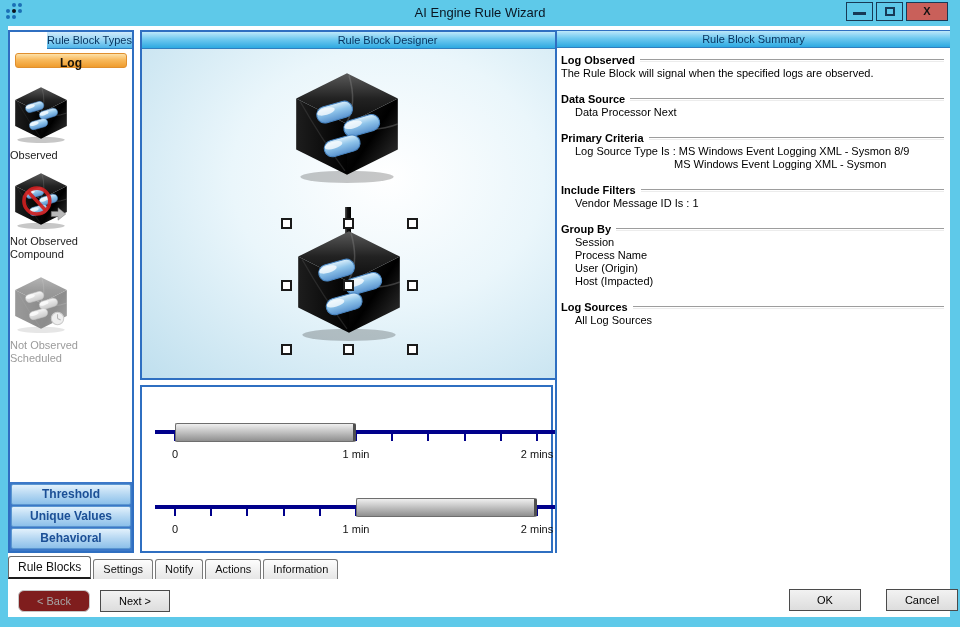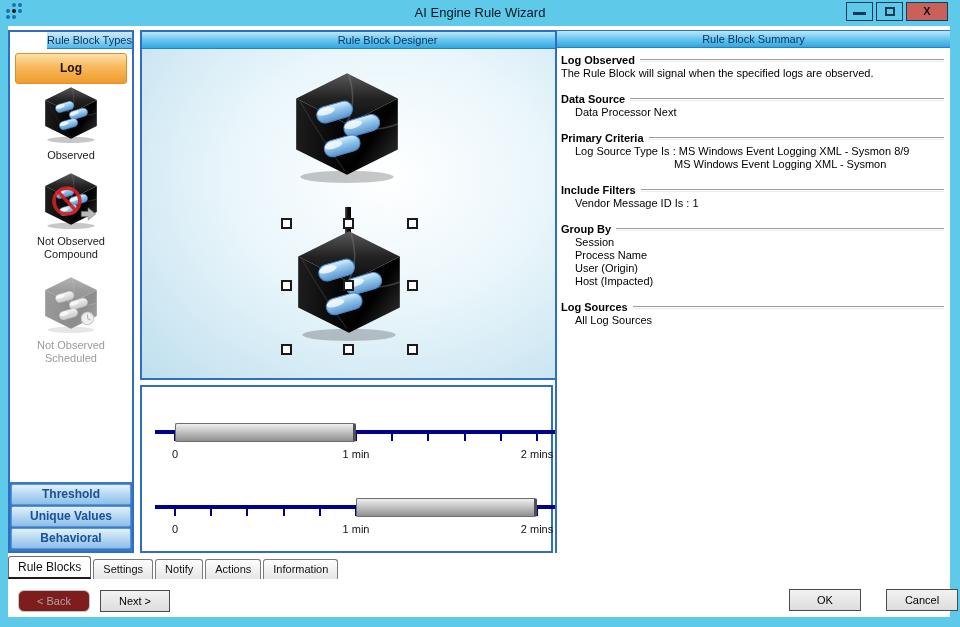--- a/index.html
+++ b/index.html
@@ -22,24 +22,24 @@
 
   
   .content { position:absolute; left:8px; right:10px; top:26px; bottom:10px; background:#ffffff; }
 
   .panel-header { height:17px; line-height:17px; text-align:center; font-size:11px; color:#06315c;
     background:linear-gradient(180deg,#bde7fa 0%,#6fc9f0 45%,#2da9e1 100%); border-bottom:1px solid #2f7fc0; }
 
   
   .sidebar { position:absolute; left:0; top:4px; width:126px; height:523px; background:#fff; border:2px solid #2f6fc1; }
   .sidebar .panel-header { background:linear-gradient(180deg,#cfeafb 0%,#8fd2f3 55%,#4db4e8 100%);margin-left:37px; }
-  .log-btn { position:absolute; left:5px; top:21px; width:112px; height:31px; border:1px solid #e08f2e; border-radius:3px;
+  .log-btn { position:absolute; left:5px; top:21px; width:112px; height:15px; border:1px solid #e08f2e; border-radius:3px;
     background:linear-gradient(180deg,#fde1a8 0%,#f8b95c 45%,#ef9c2d 100%); font-weight:bold; font-size:12px; color:#191308;
     text-align:center; line-height:19px; cursor:pointer; }
-  .side-item { position:absolute; left:0; width:122px; text-align:center; cursor:pointer; }
+  .side-item { position:absolute; left:0; width:122px; cursor:pointer; }
   .side-item .label { margin-top:3px; font-size:11px; color:#1c1c1c; line-height:13px; }
   .side-item.disabled .label { color:#9b9b9b; }
   .side-item.disabled svg { filter:grayscale(1) opacity(0.45); }
   .cube-icon { width:62px; height:62px; }
   .side-bottom { position:absolute; left:0; bottom:0; width:122px; background:#3c78c8; padding:1px 0; }
   .blue-btn { display:block; width:120px; height:21px; margin:1px auto; border:1px solid #5a96d0; border-radius:2px;
     background:linear-gradient(180deg,#e2f1fc 0%,#b5d7f2 50%,#8cc0ea 100%); font-weight:bold; font-size:12px; color:#1b4f96;
     text-align:center; line-height:19px; cursor:pointer; }
 
   

